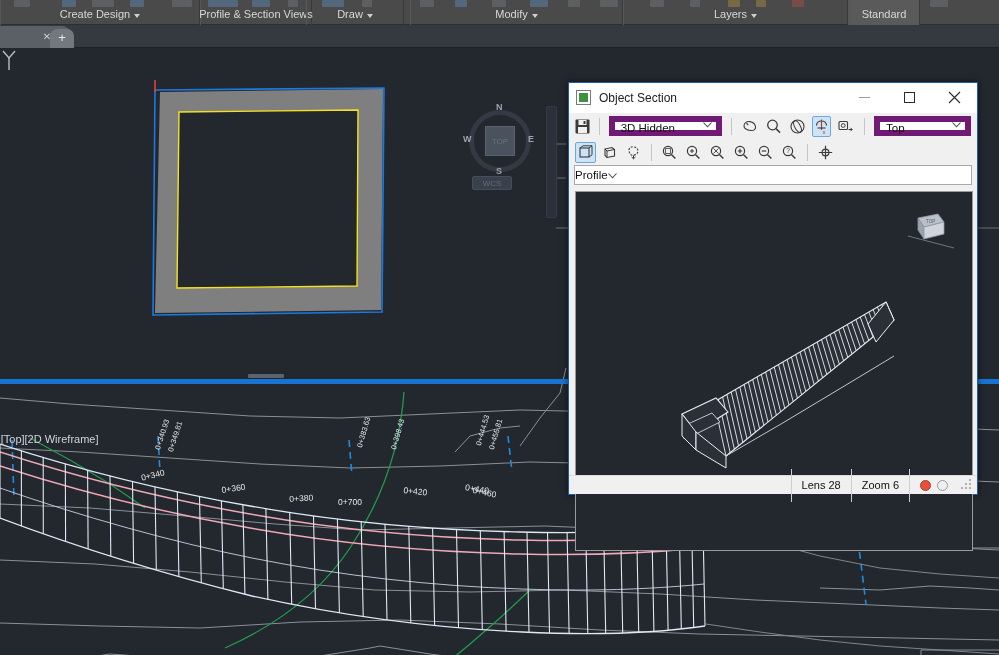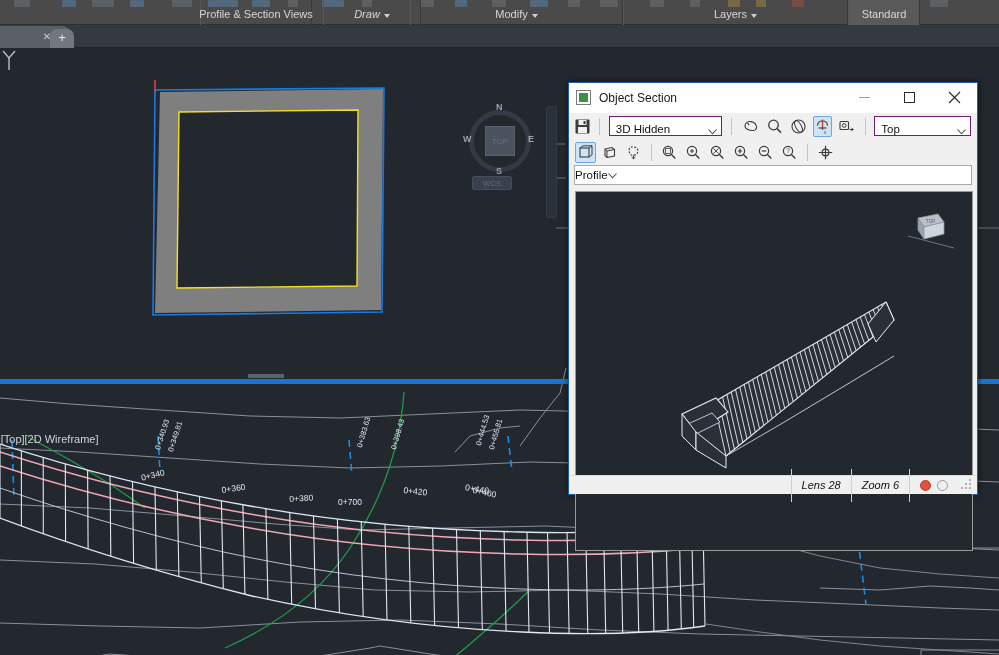--- a/index.html
+++ b/index.html
@@ -176,22 +176,22 @@
   .tb-btn{
     width:21px; height:21px;
     display:flex; align-items:center; justify-content:center;
     border:1px solid transparent; border-radius:2px;
   }
   .tb-btn.on{ background:#cde4f7; border-color:#6ca8de; }
   .tb-save{
     width:22px; height:21px; display:flex; align-items:center; justify-content:center;
   }
   .ov-combo{
-    height:20px; background:#ffffff; border:1px solid #701a75;
-    display:flex; align-items:flex-end; position:relative;
+    height:20px; background:#ffffff; border:6px solid #701a75;
+    display:flex; align-items:flex-start; position:relative;
     font-size:11.5px; color:#111;
   }
   .ov-combo .cv{ padding-left:6px; flex:1; white-space:nowrap; overflow:hidden; }
   .ov-combo .cchev{
     width:17px; display:flex; align-items:center; justify-content:center;
   }
   #vs-combo{ width:164px; }
   #view-combo{ width:140px; }
   .ov-combo-wide{
     margin:0 5px; height:20px;
@@ -206,21 +206,20 @@
   }
   .ov-status{
     position:absolute; left:0; bottom:0; width:408px; height:19px;
     background:#f0f0f0; border-top:1px solid #dcdcdc;
     display:flex; align-items:center; justify-content:flex-end;
     font-size:11px; color:#111;
   }
   .ov-status .cell{
     height:33px; padding:0 10px; display:flex; align-items:center;
     border-left:1px solid #cfcfcf;
-    font-style:italic;
   }
   .led{ width:11px; height:11px; border-radius:50%; display:inline-block; }
   .led.red{ background:#e8503a; border:1px solid #b33c2c; }
   .led.off{ background:transparent; border:1px solid #9a9a9a; }
   .grip-dots{ width:13px; height:13px; position:relative; }
   .grip-dots i{
     position:absolute; width:2px; height:2px; background:#b0b0b0;
   }
   
   .ov-minicube{ position:absolute; right:14px; top:16px; }
@@ -251,24 +250,27 @@
       <div class="ri-chip" style="left:650px; width:14px;"></div>
       <div class="ri-chip" style="left:690px; width:10px;"></div>
       <div class="ri-chip gold" style="left:728px; width:12px;"></div>
       <div class="ri-chip gold" style="left:756px; width:10px;"></div>
       <div class="ri-chip red" style="left:792px; width:12px;"></div>
       <div class="ri-chip red" style="left:862px; width:14px;"></div>
       <div class="ri-chip" style="left:930px; width:18px;"></div>
     </div>
 
     <div id="ribbon-panels" style="position:absolute;left:0;top:0;width:999px;height:25px;">
+        <div class="ribbon-panel" style="position: absolute; left: 0px; width: 200px;">
+          <div class="rp-label">Create Design<span class="caret-dn"></span></div>
+        </div>
         <div class="ribbon-panel" style="position: absolute; left: 200px; width: 112px;">
           <div class="rp-label">Profile &amp; Section Views</div>
         </div>
-        <div class="ribbon-panel" style="position: absolute; left: 323px; width: 98px; font-style: italic;">
+        <div class="ribbon-panel" style="position: absolute; left: 306px; width: 98px;">
           <div class="rp-label">Draw<span class="caret-dn"></span></div>
         </div>
         <div class="ribbon-panel" style="position: absolute; left: 410px; width: 213px;">
           <div class="rp-label">Modify<span class="caret-dn"></span></div>
         </div>
         <div class="ribbon-panel" style="position: absolute; left: 623px; width: 225px;">
           <div class="rp-label">Layers<span class="caret-dn"></span></div>
         </div>
         <div class="ribbon-panel active" style="position: absolute; left: 848px; width: 72px;">
           <div class="rp-label">Standard</div>

